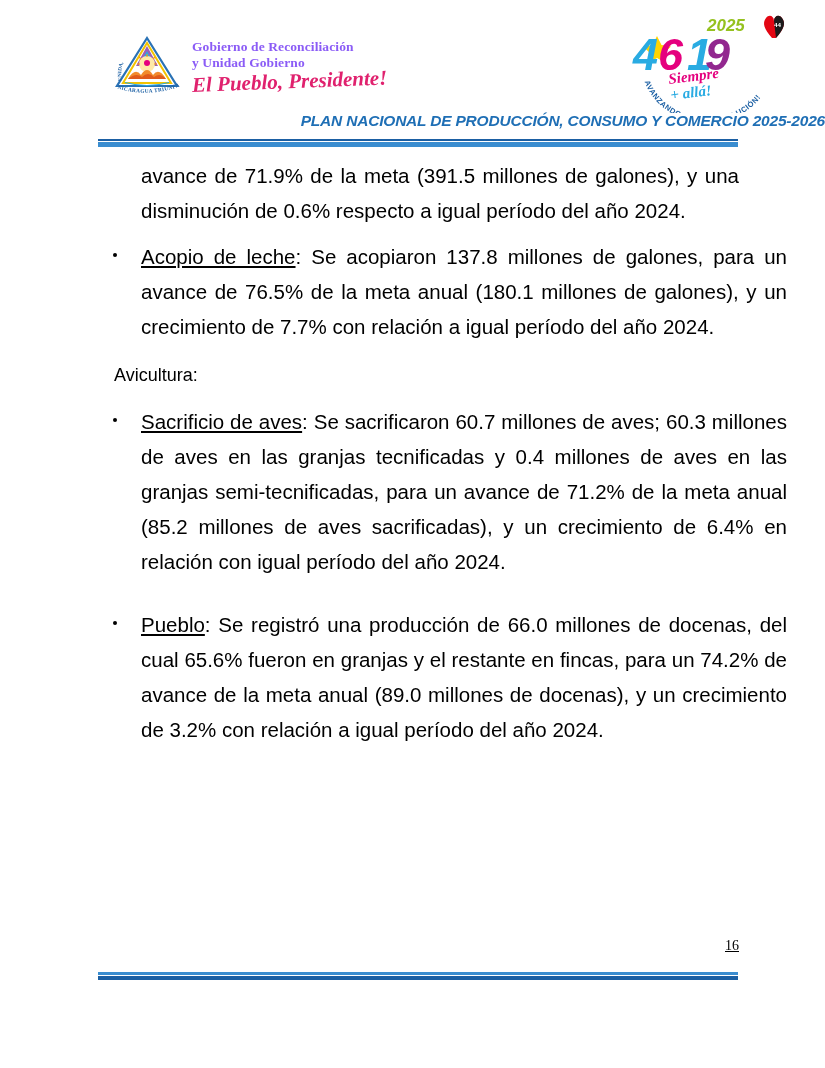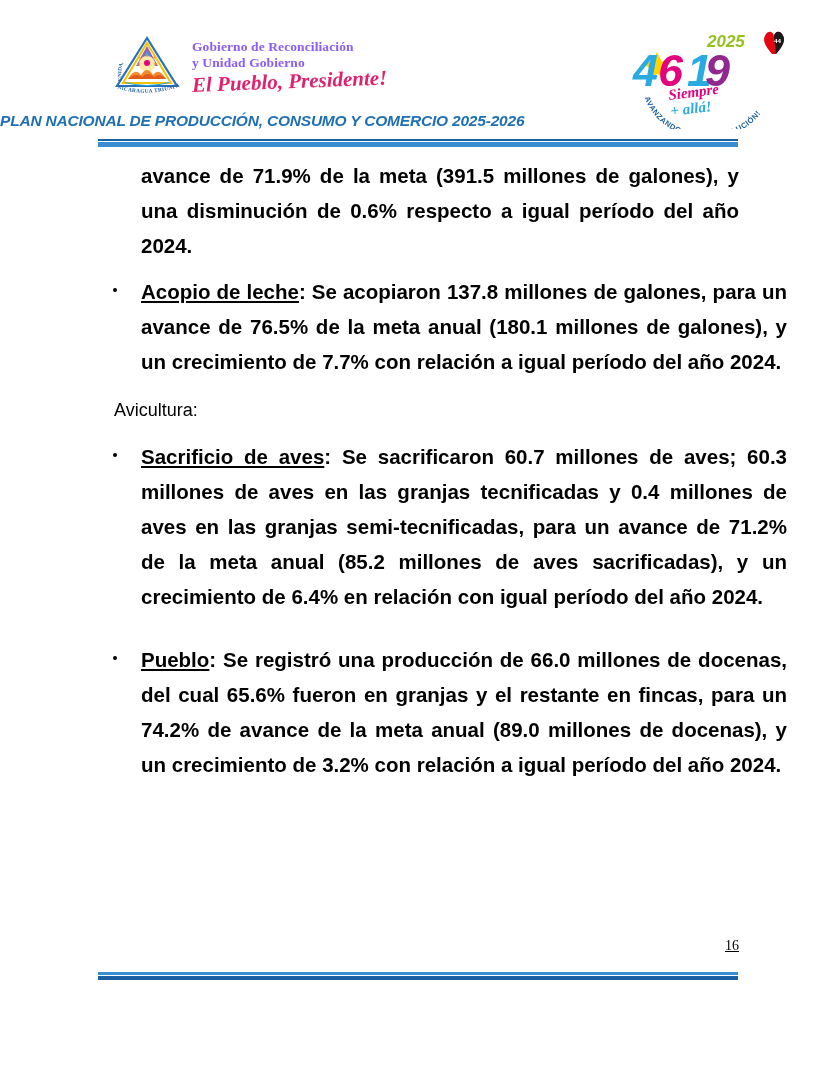--- a/index.html
+++ b/index.html
@@ -72,33 +72,33 @@
     line-height: 24px;
     white-space: nowrap;
     transform: rotate(-2.2deg);
     transform-origin: left center;
   }
 
   
   .anniv-logo {
     position: absolute;
     right: 25px;
-    top: 24px;
+    top: 8px;
     width: 175px;
     height: 105px;
   }
   .anniv-logo svg { display: block; }
 
   
   .banner-title {
     position: absolute;
     left: 0;
     top: 112px;
     width: 825px;
-    text-align: left;
+    text-align: right;
     font-family: "Liberation Sans", sans-serif;
     font-style: italic;
     font-weight: bold;
     font-size: 15.5px;
     letter-spacing: -0.2px;
     color: #1f6fb5;
     white-space: nowrap;
   }
 
   
@@ -118,21 +118,20 @@
     left: 0;
     top: 158px;
     width: 825px;
   }
 
   .para {
     font-size: 20.5px;
     line-height: 35px;
     text-align: justify;
     color: #000000;
-    font-weight: bold;
   }
 
   .para-plain {
     margin: 0 0 0 0;
     padding: 0 86px 0 141px;
   }
 
   .section-label {
     font-size: 18px;
     line-height: 35px;

